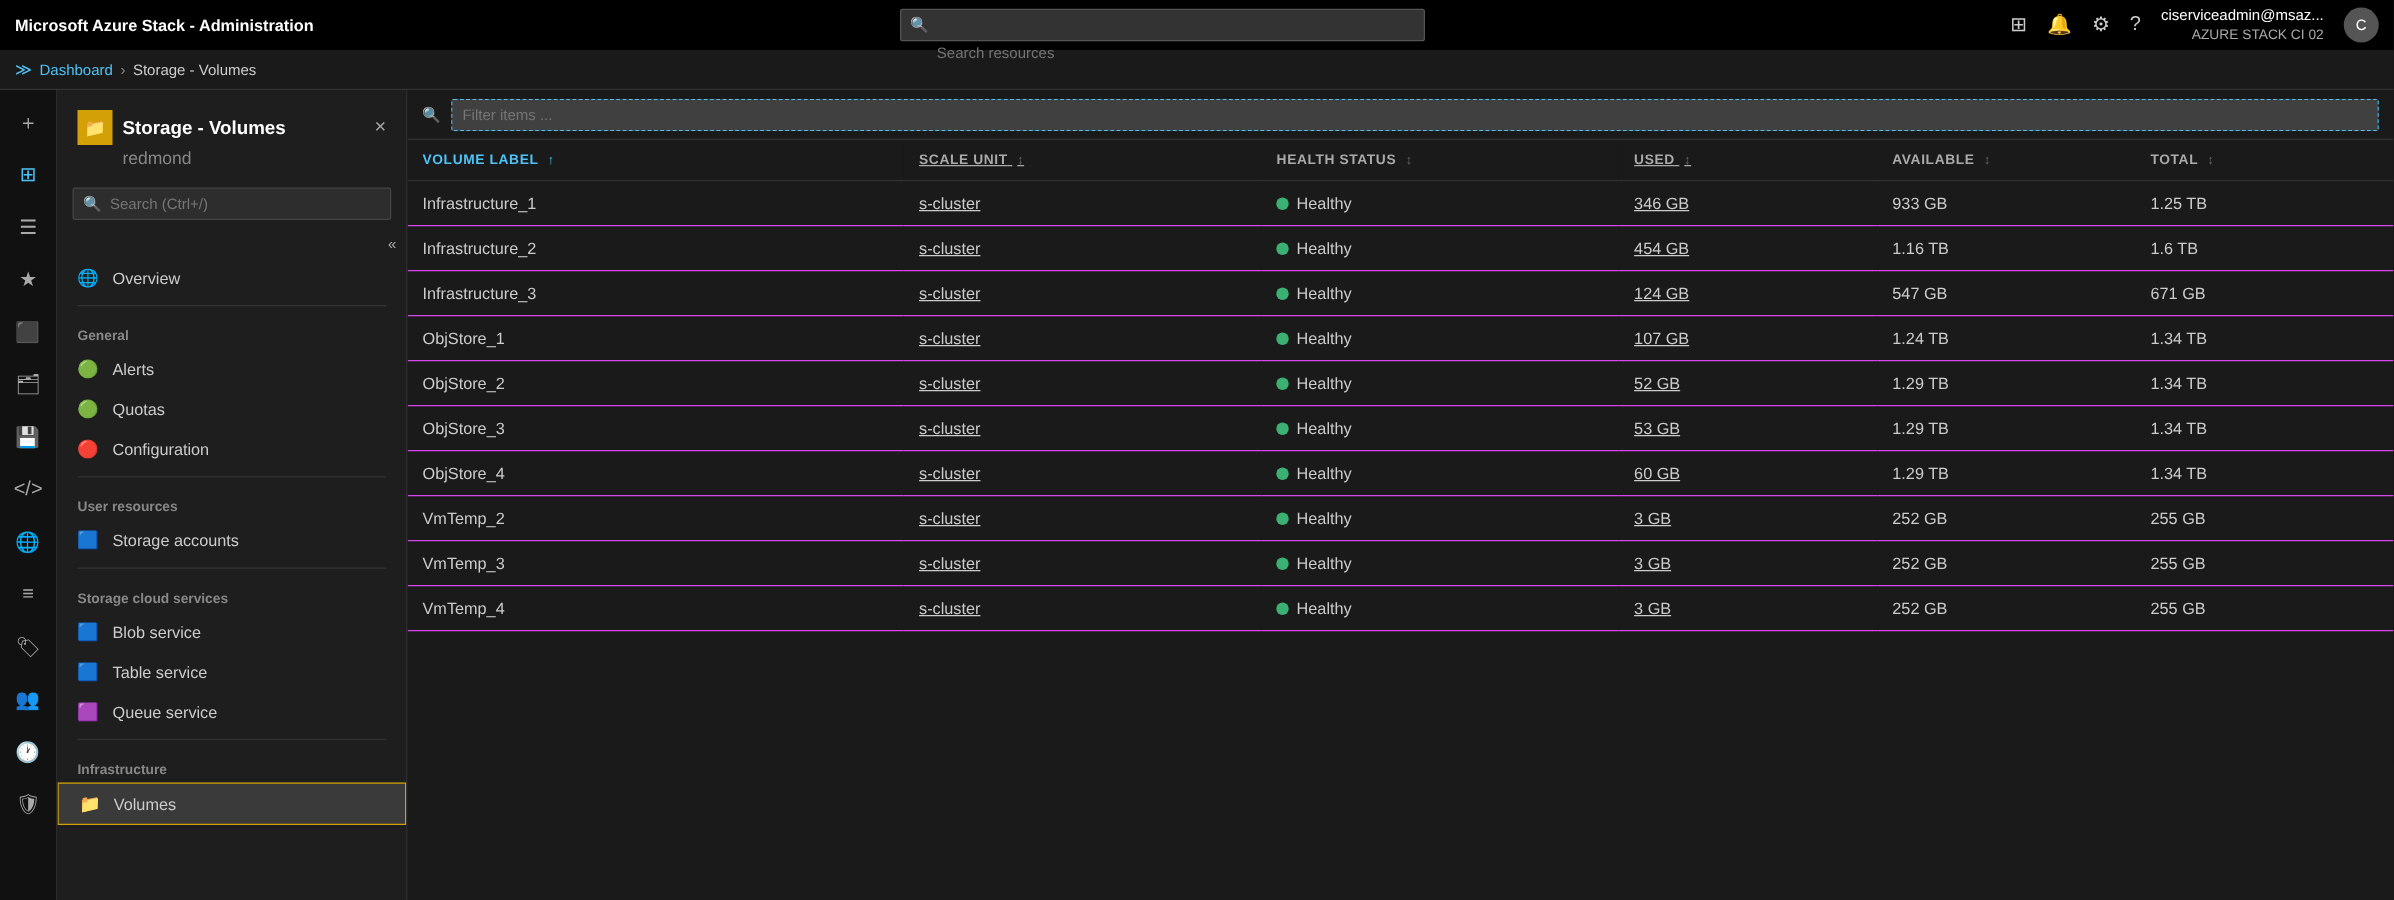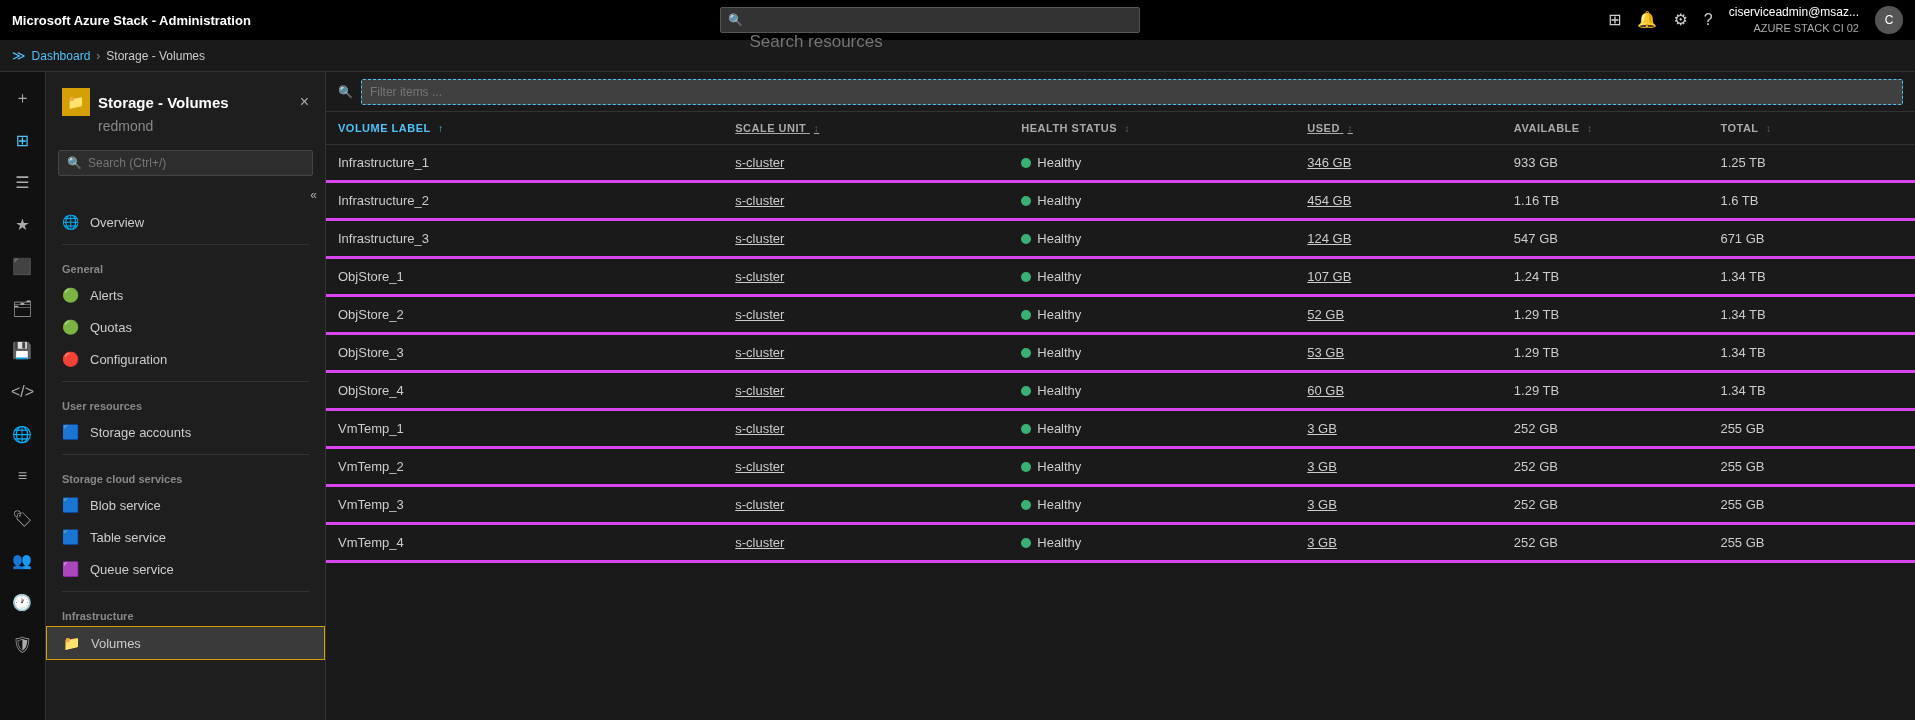--- a/index.html
+++ b/index.html
@@ -42,21 +42,21 @@
       align-items: center;
       padding: 0 8px;
       color: #999;
       gap: 6px;
     }
     .topbar-search input {
       background: transparent;
       border: none;
       outline: none;
       color: #999;
-      font-size: 17px;
+      font-size: 12px;
       width: 100%;
       margin-top: 44px;
     }
     .topbar-right {
       display: flex;
       align-items: center;
       gap: 16px;
       color: #ccc;
     }
     .topbar-right .icon-btn {
@@ -250,21 +250,21 @@
       border-bottom: 1px solid #333;
       text-align: left;
       letter-spacing: 0.5px;
       white-space: nowrap;
     }
     thead th .sort-icon { margin-left: 4px; color: #666; font-size: 10px; }
     thead th.active-sort { color: #4fc3f7; }
     thead th.active-sort .sort-icon { color: #4fc3f7; }
 
     tbody tr {
-      border-bottom: 3px solid #d946ef;
+      border-bottom: 1px solid #d946ef;
       margin-top: 44px;
     }
     tbody td {
       padding: 10px 12px;
       font-size: 13px;
       color: #ccc;
     }
     .health-badge {
       display: flex;
       align-items: center;
@@ -539,68 +539,55 @@
       <div class="health-badge">
         <div class="health-dot"></div>
         <span>Healthy</span>
       </div>
     </td>
     <td class="col-used">60 GB</td>
     <td class="col-avail">1.29 TB</td>
     <td class="col-total">1.34 TB</td>
   </tr>
             <tr>
-    <td class="col-volume">VmTemp_1</td>
+    <td class="col-volume">VmTemp_2</td>
     <td class="col-scale">s-cluster</td>
     <td class="col-health">
       <div class="health-badge">
         <div class="health-dot"></div>
         <span>Healthy</span>
       </div>
     </td>
     <td class="col-used">3 GB</td>
     <td class="col-avail">252 GB</td>
     <td class="col-total">255 GB</td>
   </tr>
             <tr>
-    <td class="col-volume">VmTemp_2</td>
+    <td class="col-volume">VmTemp_3</td>
     <td class="col-scale">s-cluster</td>
     <td class="col-health">
       <div class="health-badge">
         <div class="health-dot"></div>
         <span>Healthy</span>
       </div>
     </td>
     <td class="col-used">3 GB</td>
     <td class="col-avail">252 GB</td>
     <td class="col-total">255 GB</td>
   </tr>
             <tr>
-    <td class="col-volume">VmTemp_3</td>
+    <td class="col-volume">VmTemp_4</td>
     <td class="col-scale">s-cluster</td>
     <td class="col-health">
       <div class="health-badge">
         <div class="health-dot"></div>
         <span>Healthy</span>
       </div>
     </td>
     <td class="col-used">3 GB</td>
     <td class="col-avail">252 GB</td>
     <td class="col-total">255 GB</td>
   </tr>
-            <tr>
-    <td class="col-volume">VmTemp_4</td>
-    <td class="col-scale">s-cluster</td>
-    <td class="col-health">
-      <div class="health-badge">
-        <div class="health-dot"></div>
-        <span>Healthy</span>
-      </div>
-    </td>
-    <td class="col-used">3 GB</td>
-    <td class="col-avail">252 GB</td>
-    <td class="col-total">255 GB</td>
-  </tr>
           </tbody>
       </table>
     </div>
   </div>
 </div>
 
 </body></html>

